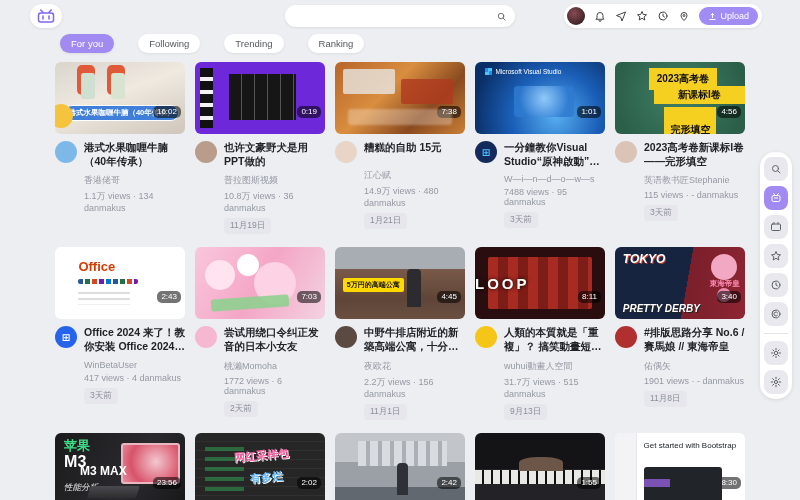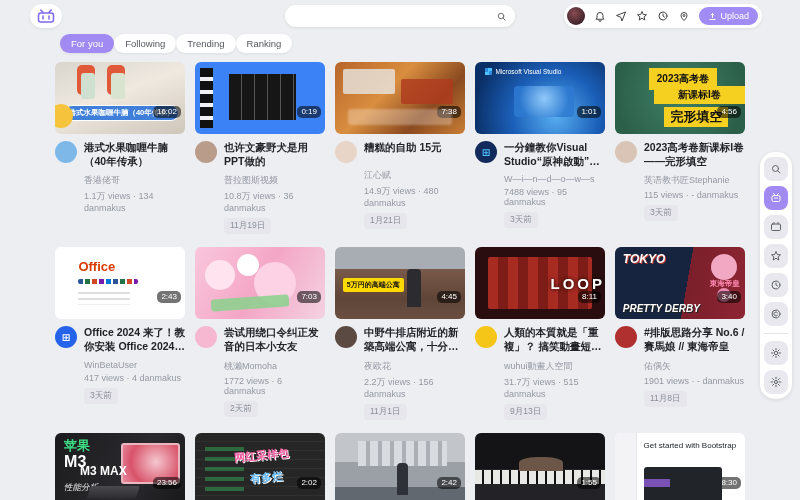--- a/index.html
+++ b/index.html
@@ -11,21 +11,21 @@
   .logo-pill { position:absolute; top:4px; left:30px; width:32px; height:24px; background:#fff; border-radius:12px; box-shadow:0 1px 3px rgba(0,0,0,.08); display:flex; align-items:center; justify-content:center; color:#7b68ee; }
   .search-pill { position:absolute; top:5px; left:285px; width:230px; height:22px; background:#fff; border-radius:11px; box-shadow:0 1px 3px rgba(0,0,0,.08); display:flex; align-items:center; padding:0 8px; }
   .search-pill input { flex:1; border:none; outline:none; font-size:10px; background:transparent; color:#333; }
   .search-pill .mag { color:#666; display:flex; }
   .user-cluster { position:absolute; top:4px; right:38px; height:24px; background:#fff; border-radius:12px; box-shadow:0 1px 3px rgba(0,0,0,.08); display:flex; align-items:center; gap:9px; padding:0 4px 0 3px; }
   .tb-avatar { width:18px; height:18px; border-radius:50%; background:radial-gradient(circle at 40% 35%,#8a4a52,#3a2328 75%); }
   .tb-icon { color:#444; display:flex; }
   .upload-btn { height:18px; background:#a18cf5; color:#fff; border:none; border-radius:9px; font-size:9px; display:flex; align-items:center; gap:3px; padding:0 9px; cursor:pointer; }
 
   
-  .tabs { position:absolute; top:34px; left:60px; display:flex; gap:0; }
+  .tabs { position:absolute; top:34px; left:60px; display:flex; gap:24px; }
   .tab { background:#fff; color:#55585e; font-size:9.5px; padding:4px 11px; border-radius:10px; box-shadow:0 1px 3px rgba(0,0,0,.07); cursor:pointer; }
   .tab.active { background:#a18af2; color:#fff; }
 
   
   .side-rail { position:absolute; top:152px; right:8px; width:32px; background:#fff; border-radius:15px; box-shadow:0 1px 4px rgba(0,0,0,.1); padding:5px 4px; display:flex; flex-direction:column; align-items:center; gap:5px; }
   .rail-btn { width:24px; height:24px; border-radius:8px; background:#e8e8ee; color:#5f6368; display:flex; align-items:center; justify-content:center; cursor:pointer; }
   .rail-btn.active { background:#a18af2; color:#fff; }
   .rail-div { width:24px; height:1px; background:#e3e3e8; margin:2px 0; }
 
   
@@ -41,54 +41,54 @@
   .cbadge { display:inline-block; margin:5px 0 0 29px; font-size:8.5px; color:#8a8f99; background:#e6e6ec; border-radius:4px; padding:2px 6px; }
 
   
   .tx { position:absolute; display:none; }
 
   .t1 { background:linear-gradient(160deg,#d9d5cd,#efe9e0 45%,#cfc6ba); }
   .t1::before { content:""; position:absolute; left:20%; top:15%; width:14px; height:26px; background:#cfe0d0; border-radius:3px; box-shadow:30px 0 0 #d8e4cf, -2px -6px 0 2px #e05a3a, 28px -6px 0 2px #e05a3a; }
   .t1::after { content:""; position:absolute; left:-6px; bottom:6px; width:24px; height:24px; background:#f5c33c; border-radius:50%; }
   .t1 .tx1 { display:block; left:7%; right:5%; bottom:18%; background:#3f7fd9; border:1px solid #fff; color:#fff; font-size:7.5px; font-weight:bold; text-align:center; padding:2px 2px; border-radius:8px; white-space:nowrap; overflow:hidden; }
 
-  .t2 { background:#3b82f6; }
+  .t2 { background:#6d28d9; }
   .t2::before { content:""; position:absolute; left:4%; top:8%; width:10%; bottom:8%; background:repeating-linear-gradient(180deg,#111 0 9px,#f2f1f3 9px 13px); }
   .t2::after { content:""; position:absolute; left:26%; top:16%; right:22%; bottom:20%; background:repeating-linear-gradient(90deg,#161616 0 12px,#555 12px 13px), repeating-linear-gradient(180deg,#0000 0 14px,#777 14px 15px); }
 
   .t3 { background:linear-gradient(135deg,#b8652a,#d98e3f 40%,#8a4a20 70%,#c97f35); }
   .t3::before { content:""; position:absolute; left:6%; top:10%; width:40%; height:34%; background:#e8e6e2; border-radius:2px; box-shadow:58px 10px 0 #b03a1e; opacity:.8; }
   .t3::after { content:""; position:absolute; left:10%; right:10%; bottom:12%; height:16px; background:rgba(255,255,255,.28); border-radius:3px; filter:blur(1px); }
 
   .t4 { background:radial-gradient(circle at 62% 75%,#57aef0,#1b5fb8 45%,#0a2f66 85%); }
   .t4::before { content:""; position:absolute; left:30%; top:34%; width:46%; height:42%; background:radial-gradient(circle at 50% 40%,#9fd4ff,#2e7ad1 70%); border-radius:4px; opacity:.85; }
   .t4 .tx1 { display:block; left:8%; top:8%; color:#fff; font-size:6.5px; padding-left:10px; }
   .t4 .tx1::before { content:""; position:absolute; left:0; top:0; width:7px; height:7px; background:conic-gradient(#4cc2ff 0 25%,#2f8de0 0 50%,#4cc2ff 0 75%,#2f8de0 0); }
 
   .t5 { background:radial-gradient(circle at 50% 45%,#3f8066,#2c5f4a 85%); }
   .t5 .tx1 { display:block; left:26%; top:8%; background:#f5d021; color:#111; font-weight:bold; font-size:10px; padding:4px 8px; }
   .t5 .tx2 { display:block; left:30%; top:34%; background:#f5d021; color:#111; font-weight:bold; font-size:10px; padding:2px 24px; }
-  .t5 .tx3 { display:block; left:38%; top:62%; background:#f5d021; color:#111; font-weight:bold; font-size:13px; padding:1px 6px; }
+  .t5 .tx3 { display:block; left:38%; top:62%; background:#f5d021; color:#111; font-weight:bold; font-size:10px; padding:16px 6px; }
 
   .t6 { background:#fff; }
   .t6 .tx1 { display:block; left:18%; top:16%; color:#d83b01; font-size:13px; font-weight:bold; }
   .t6::before { content:""; position:absolute; left:18%; top:44%; width:46%; height:5px; background:repeating-linear-gradient(90deg,#2b579a 0 5px,#0000 5px 7px,#217346 7px 12px,#0000 12px 14px,#d24726 14px 19px,#0000 19px 21px,#7719aa 21px 26px,#0000 26px 28px,#0078d4 28px 33px,#0000 33px 35px); border-radius:2px; }
   .t6::after { content:""; position:absolute; left:18%; top:58%; width:40%; height:22%; background:linear-gradient(#0000 0 3px,#ddd 3px 5px,#0000 5px 9px,#ddd 9px 11px,#0000 11px 15px,#eee 15px 17px); }
 
   .t7 { background:linear-gradient(120deg,#f9c7dd,#f4a6c6 50%,#f3d2e1); }
   .t7::before { content:""; position:absolute; left:8%; top:18%; width:30px; height:30px; border-radius:50%; background:#ffe3ef; box-shadow:55px 8px 0 6px #fcd2e4, 28px -10px 0 -4px #fff; }
   .t7::after { content:""; position:absolute; left:12%; bottom:14%; width:60%; height:12px; background:#8fd08f; border-radius:3px; transform:rotate(-4deg); opacity:.9; }
 
   .t8 { background:linear-gradient(180deg,#a8adb4 0 30%,#7a5a4a 30%,#5f4537 72%,#6b5042); }
   .t8::before { content:""; position:absolute; left:55%; top:30%; width:14px; height:38px; background:#2c2c30; border-radius:4px 4px 0 0; }
   .t8 .tx1 { display:block; left:6%; top:42%; background:#ffd900; color:#111; font-weight:bold; font-size:7px; padding:2px 4px; border-radius:2px; }
 
   .t9 { background:#2a0d0e; }
   .t9::before { content:""; position:absolute; left:10%; right:10%; top:14%; bottom:14%; background:repeating-linear-gradient(90deg,#a82b22 0 10px,#7e1d17 10px 20px); border-radius:2px; }
-  .t9 .tx1 { display:block; left:0; right:0; top:38%; text-align:right; color:#fff; font-size:15px; font-weight:bold; letter-spacing:3px; text-shadow:0 0 4px #000; }
+  .t9 .tx1 { display:block; left:0; right:0; top:38%; text-align:left; color:#fff; font-size:15px; font-weight:bold; letter-spacing:3px; text-shadow:0 0 4px #000; }
 
   .t10 { background:linear-gradient(100deg,#16243f 0 55%,#7a1f2b 55%,#8e2533); }
   .t10::before { content:""; position:absolute; right:6%; top:10%; width:26px; height:26px; border-radius:50%; background:#f2a7c3; box-shadow:0 28px 0 -6px #e98ab0; }
   .t10 .tx1 { display:block; left:6%; top:6%; color:#fff; font-size:12px; font-weight:bold; font-style:italic; text-shadow:1px 1px 0 #c0392b;text-align:right; }
   .t10 .tx2 { display:block; left:6%; bottom:8%; color:#fff; font-size:10px; font-weight:bold; font-style:italic; text-shadow:1px 1px 0 #222; }
   .t10 .tx3 { display:block; right:4%; top:44%; color:#ff8ab5; font-size:7.5px; font-weight:bold; }
 
   .t11 { background:linear-gradient(120deg,#1b1b1d,#2a2a2e 60%,#18181a); }
   .t11::before { content:""; position:absolute; right:4%; top:14%; width:42%; height:52%; background:radial-gradient(circle at 60% 45%,#f4c7cf,#d8536a 65%,#e88ca0); border:2px solid #e9b7c0; border-radius:3px; }
   .t11::after { content:""; position:absolute; left:26%; bottom:10%; width:38%; height:16%; background:linear-gradient(#4a4a4e,#2e2e31); border-radius:2px 2px 0 0; transform:skewX(-18deg); }

